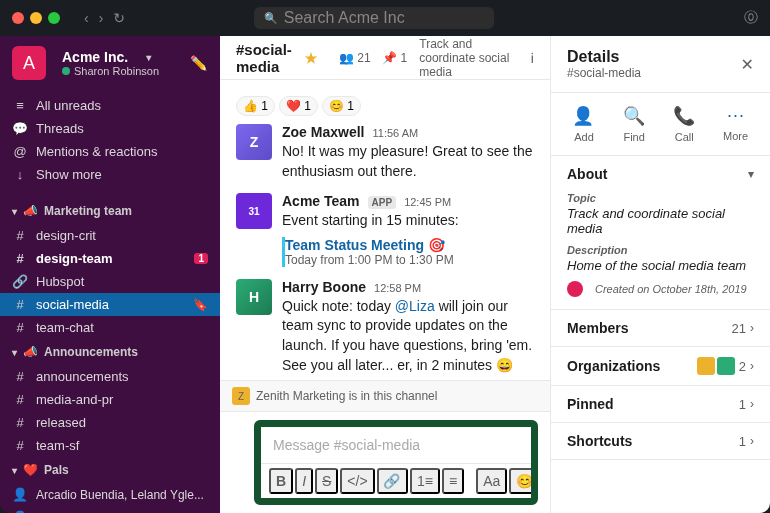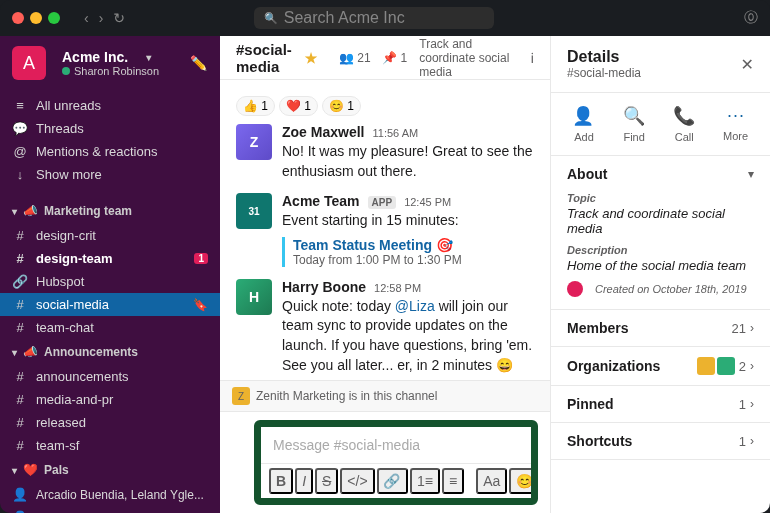--- a/index.html
+++ b/index.html
@@ -59,32 +59,32 @@
     .header-icon-btn { color: #616061; font-size: 14px; cursor: pointer; }
 
     
     .messages-area { flex: 1; overflow-y: auto; padding: 12px 16px; display: flex; flex-direction: column; gap: 4px; }
     .messages-area::-webkit-scrollbar { width: 4px; }
     .messages-area::-webkit-scrollbar-thumb { background: #ccc; border-radius: 2px; }
 
     .msg-group { display: flex; gap: 10px; margin-bottom: 8px; }
     .msg-avatar { width: 36px; height: 36px; border-radius: 4px; flex-shrink: 0; }
     .avatar-zoe { background: linear-gradient(135deg, #7b68ee, #5e4bc8); }
-    .avatar-acme { background: #0f766e; color: white; font-size: 10px; font-weight: 700; display: flex; align-items: center; justify-content: center; }
+    .avatar-acme { background: #6d28d9; color: white; font-size: 10px; font-weight: 700; display: flex; align-items: center; justify-content: center; }
     .avatar-harry { background: linear-gradient(135deg, #2bac76, #1d7a52); }
     .avatar-lee { background: linear-gradient(135deg, #e01e5a, #b01344); }
     .msg-content { flex: 1; }
     .msg-header { display: flex; align-items: baseline; gap: 8px; margin-bottom: 2px; }
     .msg-author { font-weight: 700; font-size: 14px; color: #1d1c1d; }
     .msg-time { font-size: 11px; color: #616061; }
     .msg-app-badge { background: #e8e8e8; color: #616061; font-size: 10px; padding: 1px 4px; border-radius: 3px; font-weight: 600; }
     .msg-text { font-size: 14px; color: #1d1c1d; line-height: 1.4; }
     .mention { color: #1264a3; font-weight: 500; }
 
-    .meeting-card { border-left: 3px solid #36c5f0; margin-top: 6px; padding-left: 8px; }
+    .meeting-card { border-left: 3px solid #36c5f0; margin-top: 6px; }
     .meeting-title { color: #1264a3; font-weight: 600; font-size: 14px; }
     .meeting-time { color: #616061; font-size: 12px; }
 
     .zenith-bar { background: #f8f8f8; padding: 6px 12px; font-size: 12px; color: #616061; display: flex; align-items: center; gap: 6px; border-top: 1px solid #e8e8e8; }
     .zenith-icon { width: 18px; height: 18px; background: #ecb22e; border-radius: 3px; display: flex; align-items: center; justify-content: center; font-size: 10px; }
 
     
     .message-input-area { padding: 8px 12px; border-top: 1px solid #e8e8e8; flex-shrink: 0; }
     .input-box { border: 7px solid #14532d; border-radius: 6px; overflow: hidden; margin-left: 22px; }
     .input-field { padding: 8px 12px; font-size: 14px; color: #aaa; min-height: 36px; display: flex; align-items: center; }

